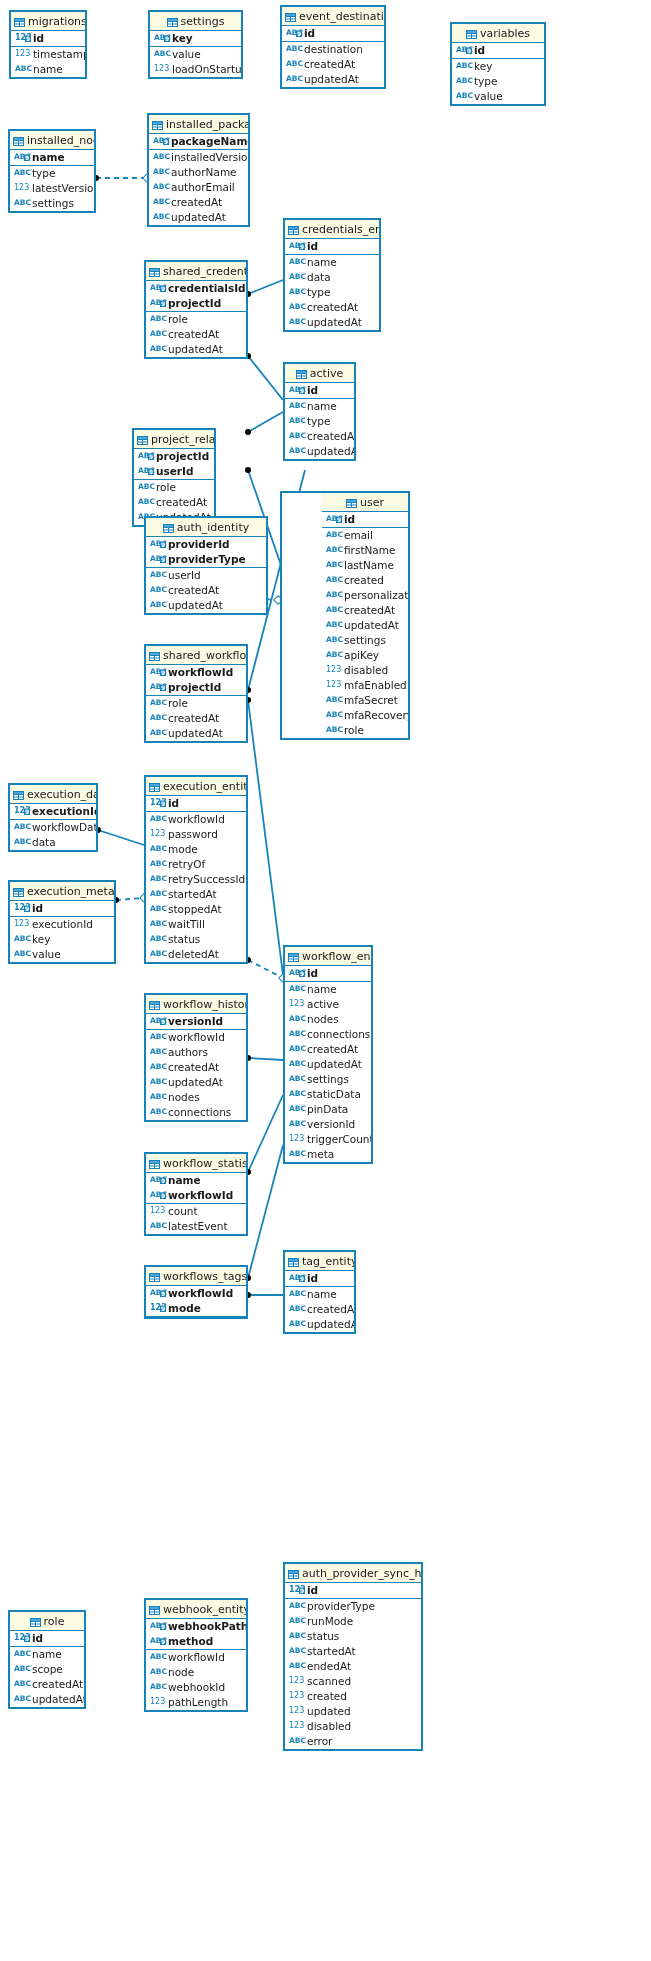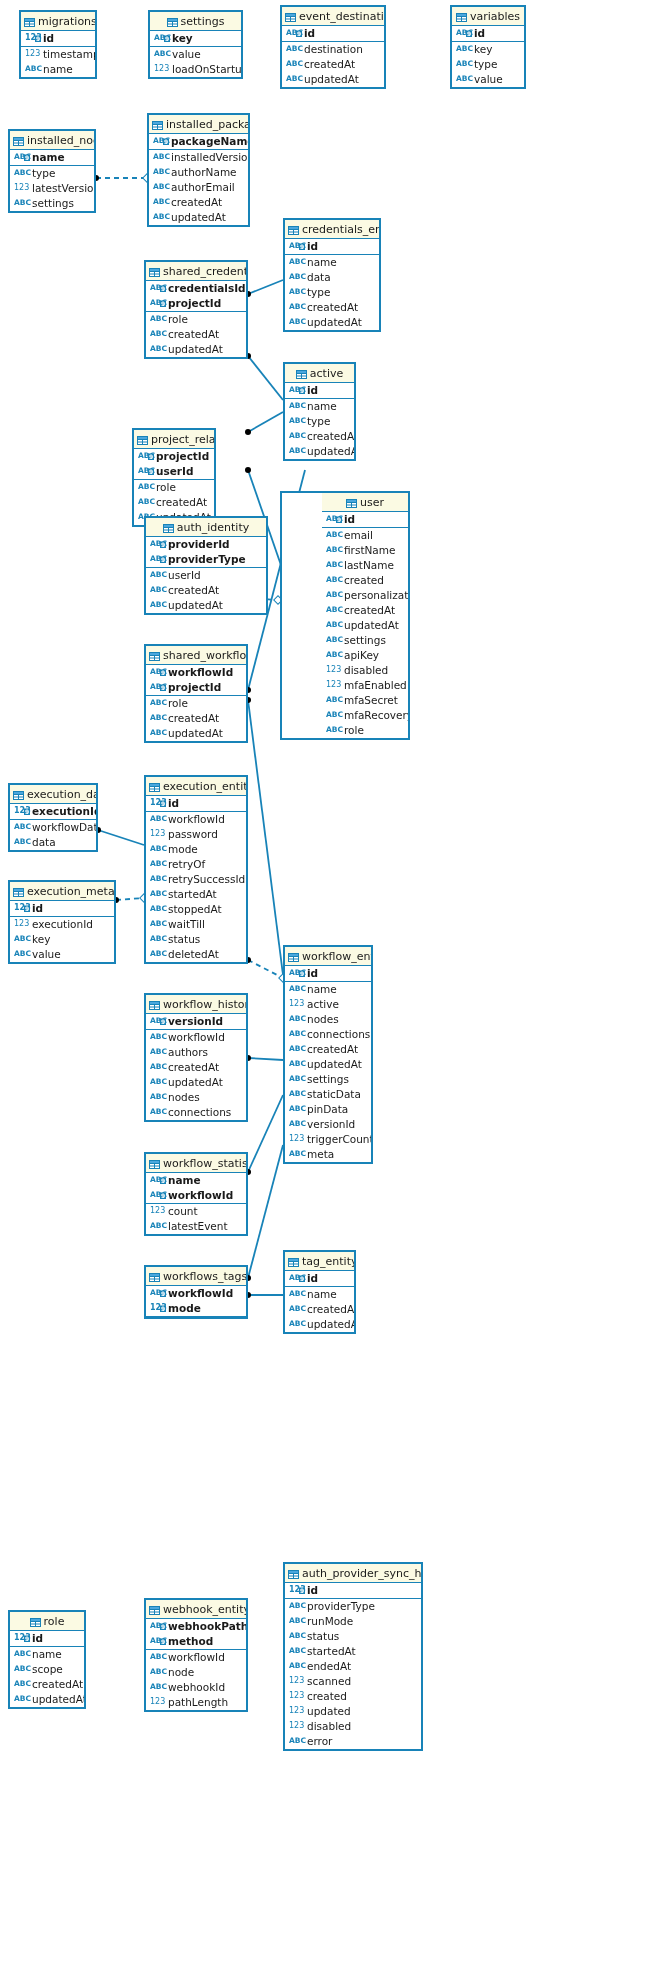--- a/index.html
+++ b/index.html
@@ -106,21 +106,21 @@
       <rect x="280" y="975" width="6" height="6" transform="rotate(45 283 978)" fill="#ffffff" stroke="#1883b8"></rect>
       <path d="M 248 1058 L 283 1060" fill="none" stroke="#1883b8" stroke-width="1.8"></path>
       <circle cx="248" cy="1058" r="3" fill="#000000"></circle>
       <path d="M 248 1172 L 283 1095" fill="none" stroke="#1883b8" stroke-width="1.8"></path>
       <circle cx="248" cy="1172" r="3" fill="#000000"></circle>
       <path d="M 248 1278 L 283 1145" fill="none" stroke="#1883b8" stroke-width="1.8"></path>
       <circle cx="248" cy="1278" r="3" fill="#000000"></circle>
       <path d="M 248 1295 L 283 1295" fill="none" stroke="#1883b8" stroke-width="1.8"></path>
       <circle cx="248" cy="1295" r="3" fill="#000000"></circle>
     </svg>
-<div class="table-box" style="left: 19px; top: 10px; width: 78px;">
+<div class="table-box" style="left: 9px; top: 10px; width: 78px;">
       <div class="tbl-header"><span class="hdr-ico"><svg width="11" height="9" viewBox="0 0 11 9">
             <rect x="0.5" y="0.5" width="10" height="8" fill="#ffffff" stroke="#1883b8"></rect>
             <rect x="0.5" y="0.5" width="10" height="3" fill="#4ba7dd" stroke="#1883b8"></rect>
             <line x1="5.5" y1="3.5" x2="5.5" y2="8.5" stroke="#1883b8"></line>
             <line x1="0.5" y1="6" x2="10.5" y2="6" stroke="#1883b8"></line>
           </svg></span><span class="lbl">migrations</span></div>
       <div class="pk-group">
         <div class="col-row pk"><span class="tyico"><svg width="17" height="11" viewBox="0 0 17 11">
               <text x="0" y="8" font-size="8" font-family="DejaVu Sans, sans-serif" fill="#1883b8">123</text>
               <rect x="10" y="3.5" width="6" height="6.5" fill="#1883b8"></rect>
@@ -178,21 +178,21 @@
               <text x="0" y="8" font-size="7.5" font-weight="bold" font-family="DejaVu Sans, sans-serif" fill="#1883b8">ABC</text>
             </svg></span><span class="lbl">destination</span></div>
         <div class="col-row"><span class="tyico"><svg width="17" height="11" viewBox="0 0 17 11">
               <text x="0" y="8" font-size="7.5" font-weight="bold" font-family="DejaVu Sans, sans-serif" fill="#1883b8">ABC</text>
             </svg></span><span class="lbl">createdAt</span></div>
         <div class="col-row"><span class="tyico"><svg width="17" height="11" viewBox="0 0 17 11">
               <text x="0" y="8" font-size="7.5" font-weight="bold" font-family="DejaVu Sans, sans-serif" fill="#1883b8">ABC</text>
             </svg></span><span class="lbl">updatedAt</span></div>
       </div>
     </div>
-    <div class="table-box" style="left: 450px; top: 5px; width: 76px;">
+    <div class="table-box" style="left: 450px; top: 22px; width: 96px;">
       <div class="tbl-header"><span class="hdr-ico"><svg width="11" height="9" viewBox="0 0 11 9">
             <rect x="0.5" y="0.5" width="10" height="8" fill="#ffffff" stroke="#1883b8"></rect>
             <rect x="0.5" y="0.5" width="10" height="3" fill="#4ba7dd" stroke="#1883b8"></rect>
             <line x1="5.5" y1="3.5" x2="5.5" y2="8.5" stroke="#1883b8"></line>
             <line x1="0.5" y1="6" x2="10.5" y2="6" stroke="#1883b8"></line>
           </svg></span><span class="lbl">variables</span></div>
       <div class="pk-group">
         <div class="col-row pk"><span class="tyico"><svg width="17" height="11" viewBox="0 0 17 11">
               <text x="0" y="8" font-size="7.5" font-weight="bold" font-family="DejaVu Sans, sans-serif" fill="#1883b8">ABC</text>
               <rect x="10" y="3.5" width="6" height="6.5" fill="#1883b8"></rect>

